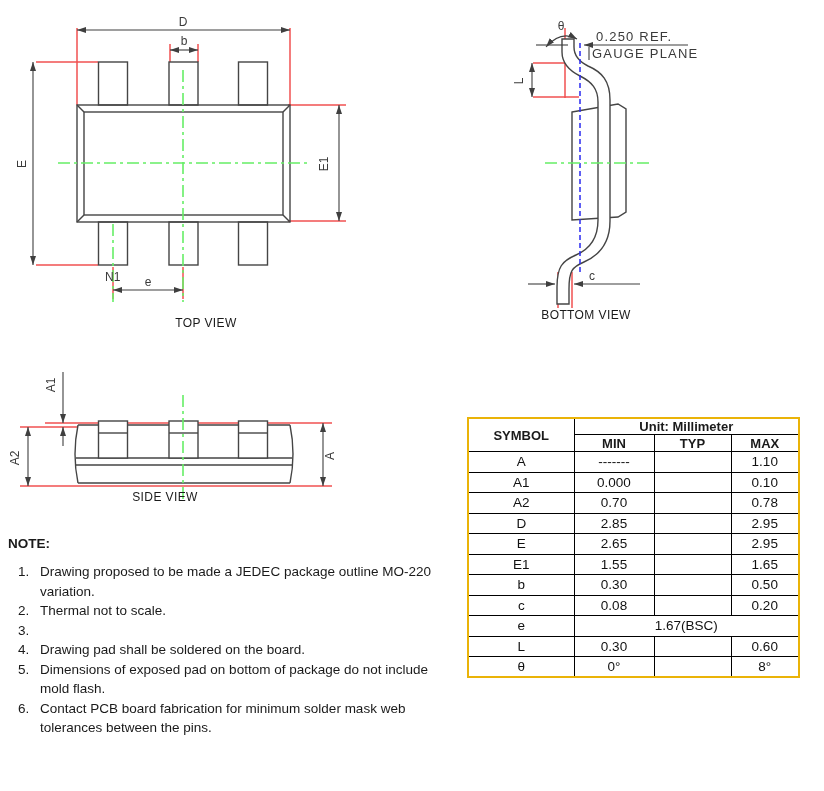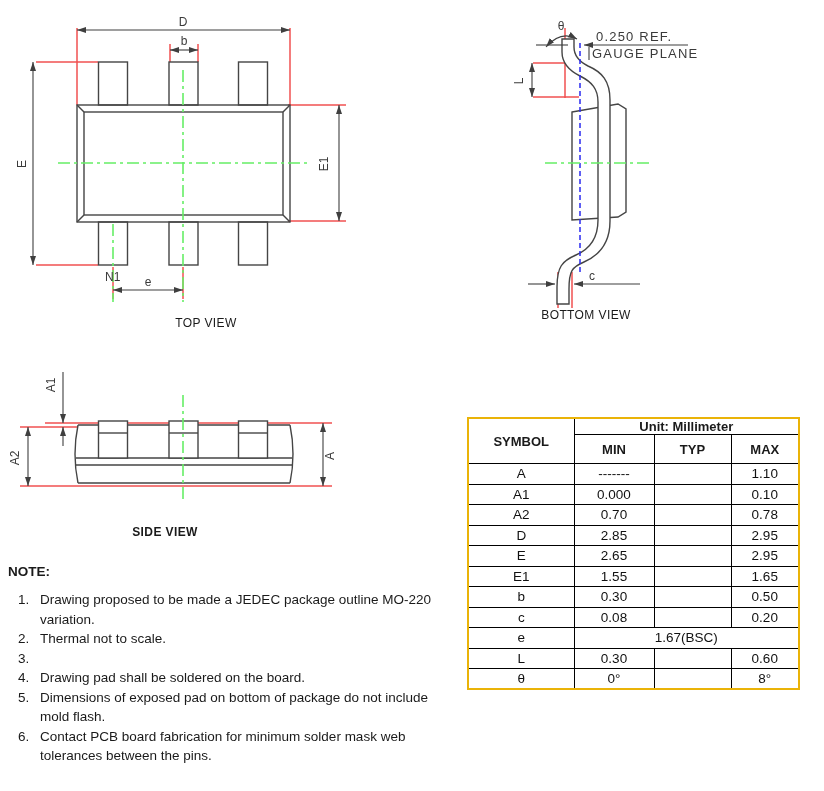--- a/index.html
+++ b/index.html
@@ -18,21 +18,21 @@
   text.dim{font-size:12px;fill:#3a3a3a;font-family:"Liberation Sans",sans-serif;}
   text.anno{font-size:13px;fill:#3a3a3a;letter-spacing:1.2px;font-family:"Liberation Sans",sans-serif;}
   .view-title{position:absolute;font-size:12px;color:#1a1a1a;letter-spacing:0.4px;white-space:nowrap;}
   
   .spec-table{position:absolute;left:467px;top:417px;border-collapse:collapse;table-layout:fixed;
     border:2px solid #eab308;}
   .spec-table td,.spec-table th{border:1px solid #000;padding:0;text-align:center;vertical-align:middle;}
   .spec-table .hdr{font-weight:bold;font-size:13px;}
   .spec-table .val{font-size:13.5px;font-weight:normal;color:#111;}
   
-  .notes{position:absolute;left:8px;top:564px;width:450px;}
+  .notes{position:absolute;left:8px;top:536px;width:450px;}
   .note-head{font-weight:bold;font-size:13.5px;margin-bottom:11px;}
   .note-item{display:flex;font-size:13.5px;line-height:19.5px;}
   .note-num{flex:none;width:32px;padding-left:10px;box-sizing:border-box;}
   .note-text{width:404px;}
 </style>
 </head>
 <body>
 
 <svg class="draw" width="824" height="791" viewBox="0 0 824 791">
   <defs>
@@ -175,35 +175,35 @@
     <g>
       <line class="dimln" x1="528" y1="284" x2="555" y2="284" marker-end="url(#ar)"></line>
       <line class="dimln" x1="574" y1="284" x2="640" y2="284" marker-start="url(#ar)"></line>
       <text class="dim" x="592" y="280" text-anchor="middle">c</text>
     </g>
   </g>
 </svg>
 
 <div class="view-title" style="left:206px;top:316px;transform:translateX(-50%);">TOP VIEW</div>
 <div class="view-title" style="left:586px;top:308px;transform:translateX(-50%);">BOTTOM VIEW</div>
-<div class="view-title" style="left:165px;top:525px;transform:translateX(-50%);font-weight:bold;">SIDE VIEW</div>
+<div class="view-title" style="left:165px;top:490px;transform:translateX(-50%);">SIDE VIEW</div>
 
 <table class="spec-table">
   <colgroup>
     <col style="width:106px">
       <col style="width:80px">
       <col style="width:77px">
       <col style="width:68px">
   </colgroup>
   <tbody>
     <tr style="height:16px">
       <td class="hdr" rowspan="2">SYMBOL</td>
       <td class="hdr" colspan="3">Unit: Millimeter</td>
     </tr>
-    <tr style="height:29px">
+    <tr style="height:17px">
       <td class="hdr">MIN</td>
       <td class="hdr">TYP</td>
       <td class="hdr">MAX</td>
     </tr>
     <tr style="height:20.5px">
       <td class="val">A</td>
       <td class="val">-------</td>
       <td class="val"></td>
       <td class="val">1.10</td>
     </tr>

